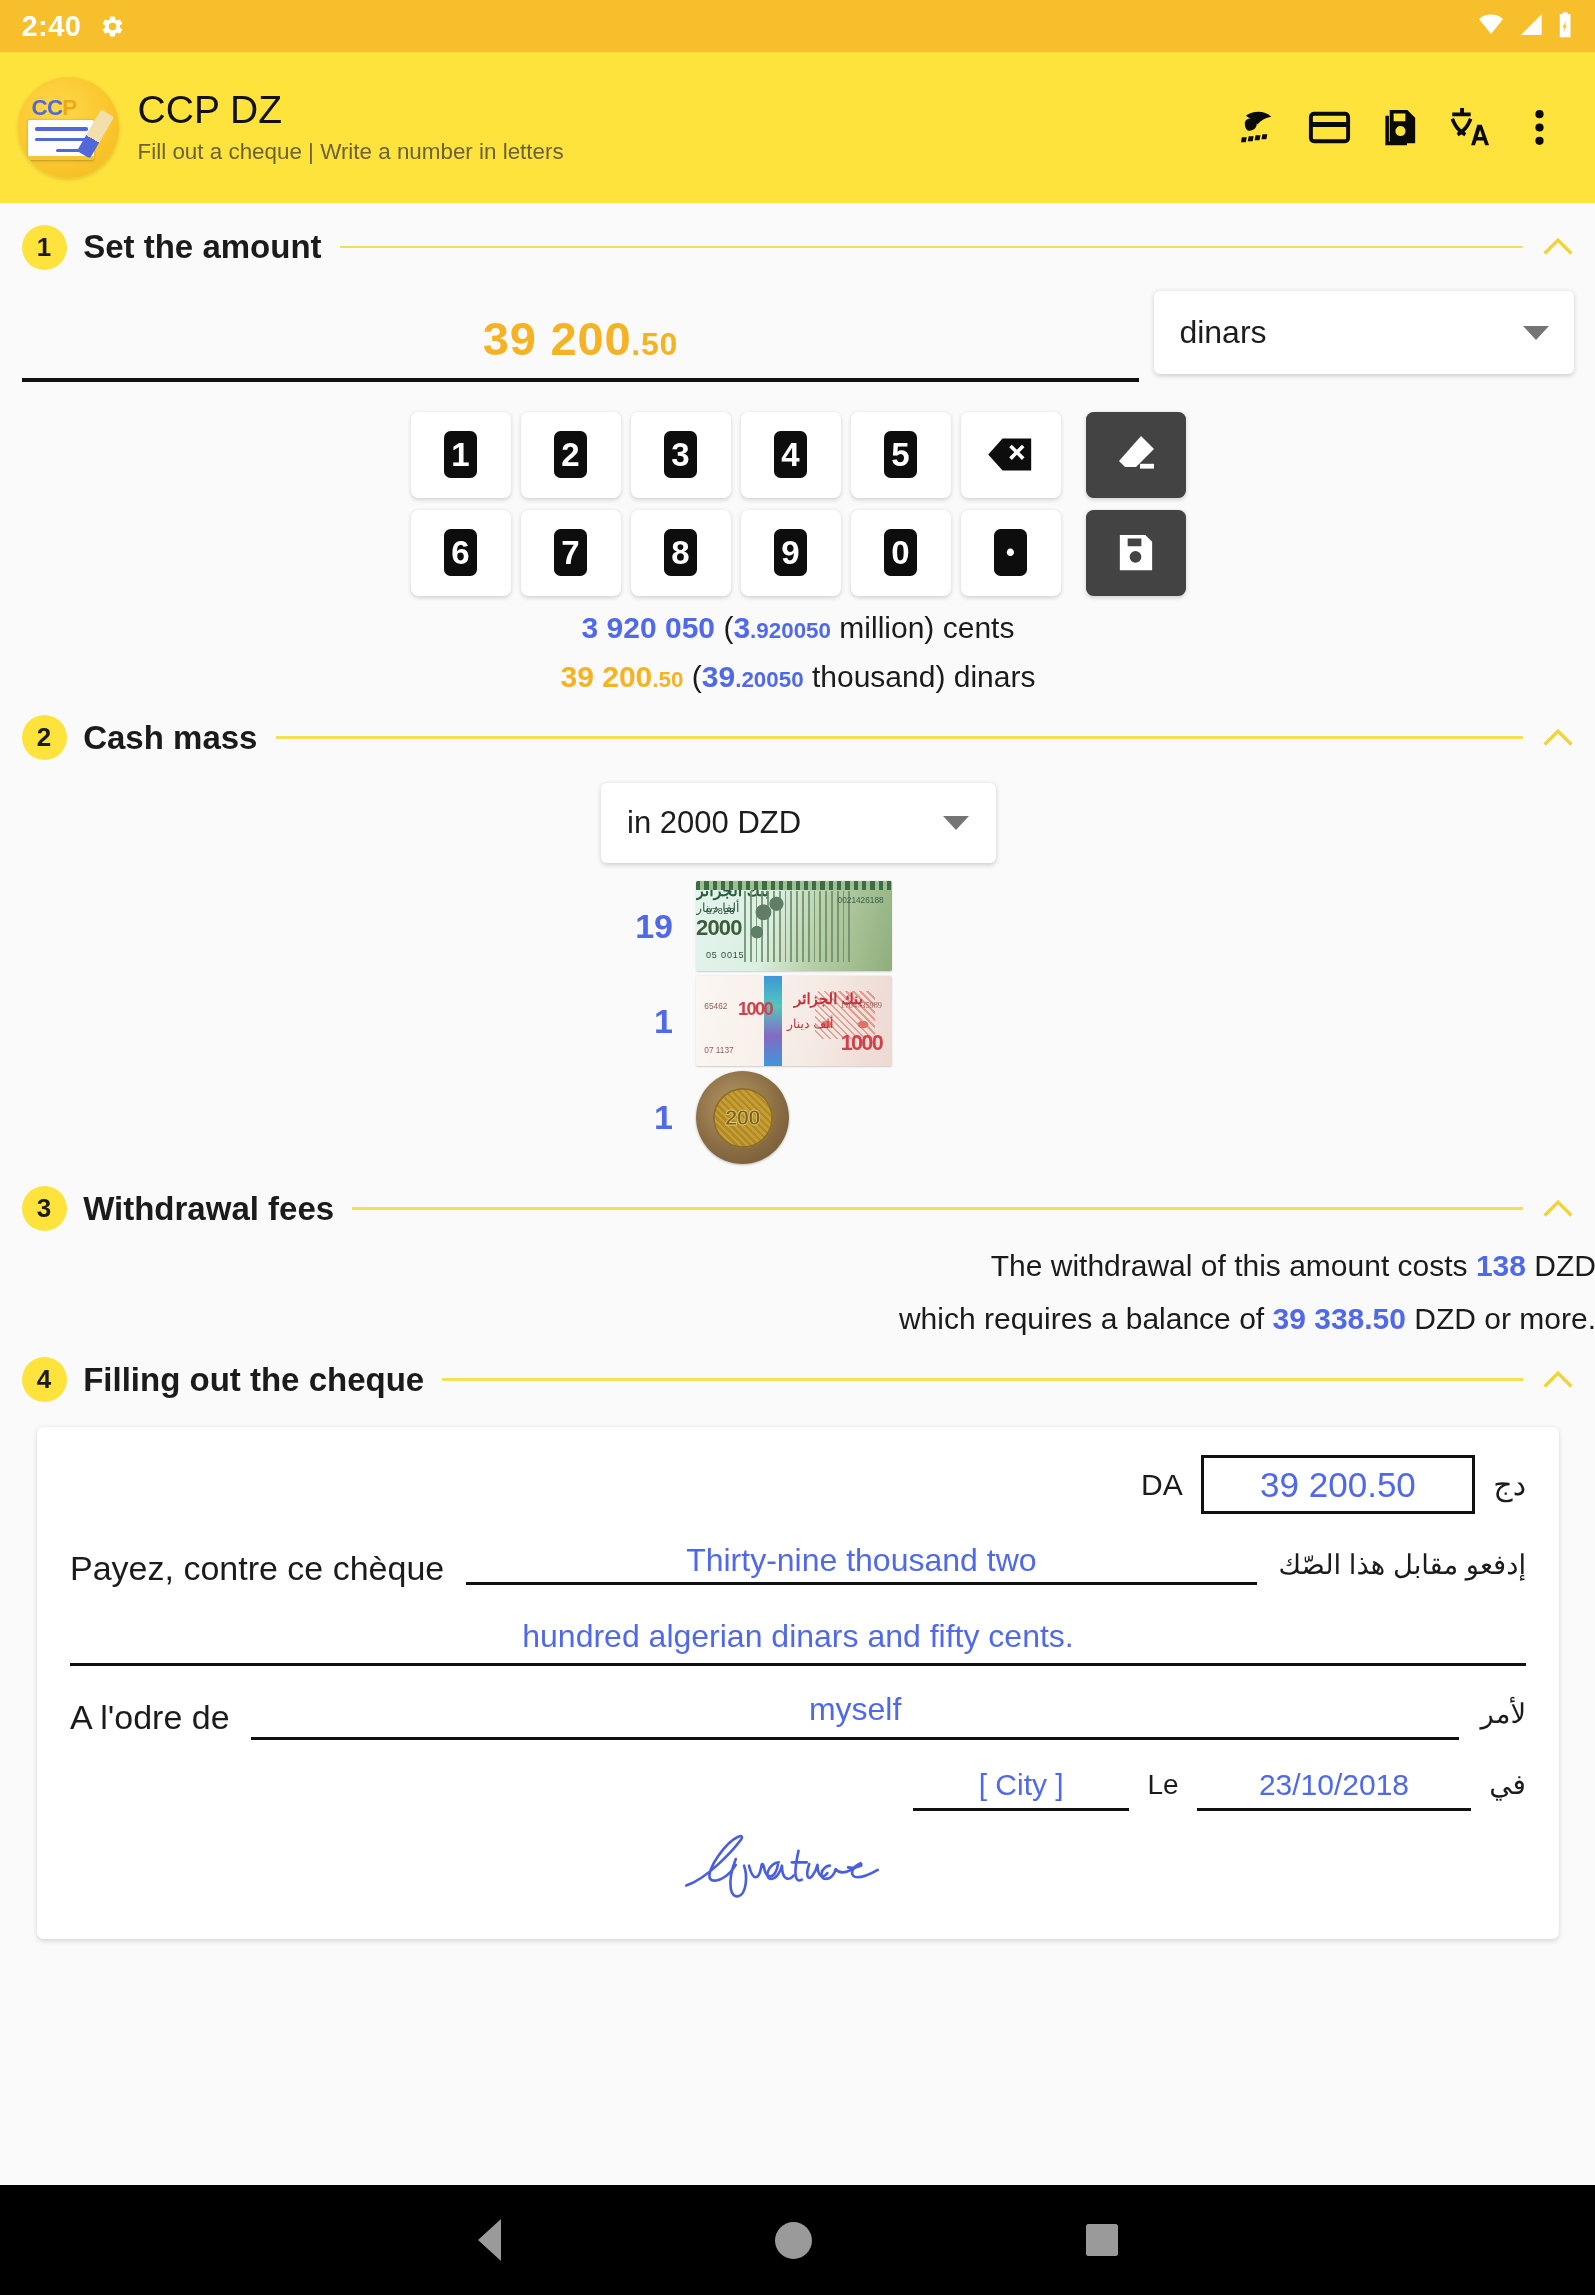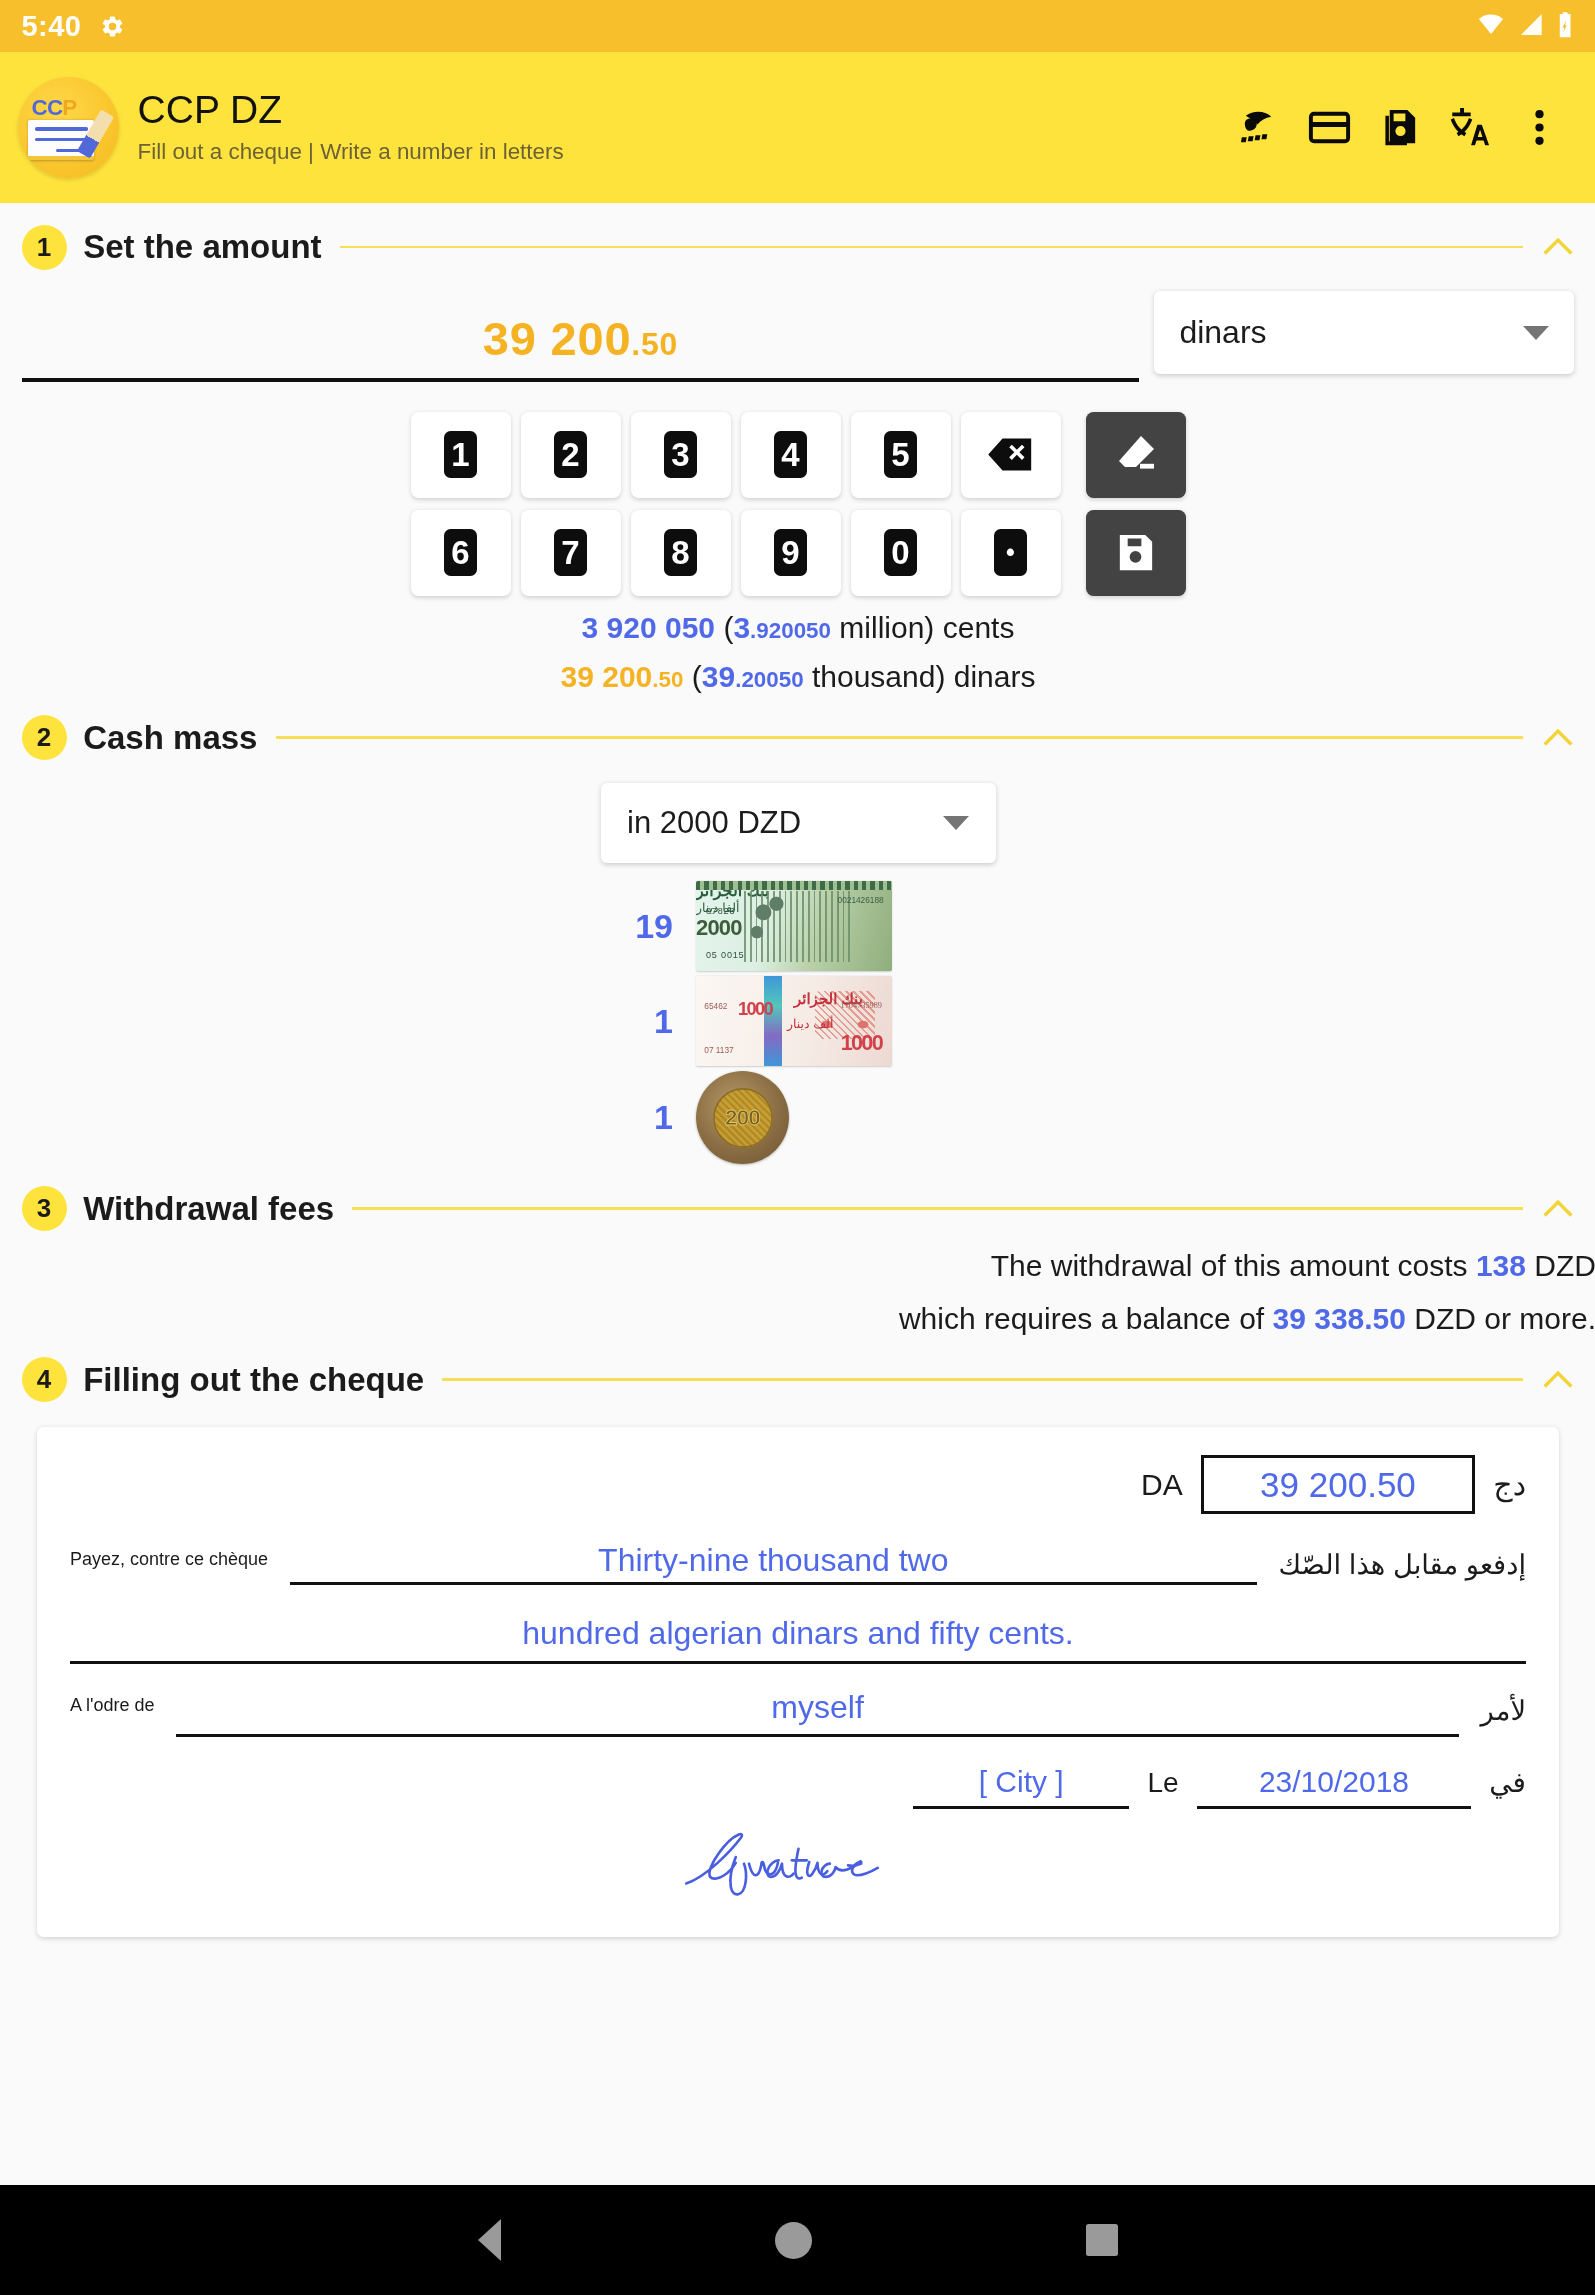--- a/index.html
+++ b/index.html
@@ -194,21 +194,21 @@
     position: relative;
   }
   .cq-amount-row { display: flex; align-items: center; justify-content: flex-end; gap: 18.3px; }
   .cq-da { font-size: 30px; color: #1b1b1b; }
   .cq-box {
     border: 3.3px solid #111; padding: 6.6px 37px; min-width: 274px; text-align: center;
   }
   .cq-box span { font-size: 35px; color: #5069e8; font-weight: 500; }
   .cq-dj { font-size: 30px; color: #1b1b1b; }
   .cq-pay-row { display: flex; align-items: flex-start; margin-top: 28px; }
-  .cq-label-fr { font-size: 18px; color: #1b1b1b; white-space: nowrap; padding-top: 6.6px; }
+  .cq-label-fr { font-size: 34px; color: #1b1b1b; white-space: nowrap; padding-top: 6.6px; }
   .cq-words1 { flex: 1; margin: 0 21.6px; border-bottom: 3.3px solid #111; text-align: center; padding-bottom: 3px; }
   .cq-words1 span { font-size: 32px; color: #5069e8; }
   .cq-label-ar { font-size: 27.4px; color: #1b1b1b; white-space: nowrap; padding-top: 6.6px; direction: rtl; }
   .cq-words2 { border-bottom: 3.3px solid #111; text-align: center; padding: 18.3px 0 8.3px 0; margin-top: 11.6px; }
   .cq-words2 span { font-size: 32px; color: #5069e8; }
   .cq-order-row { display: flex; align-items: flex-start; margin-top: 25px; }
   .cq-order-line { flex: 1; margin: 0 21.6px; border-bottom: 3.3px solid #111; text-align: center; padding-bottom: 8.3px; }
   .cq-order-line span { font-size: 32px; color: #5069e8; }
   .cq-date-row { display: flex; align-items: flex-end; justify-content: flex-end; gap: 18.3px; margin-top: 28px; }
   .cq-city { border-bottom: 3.3px solid #111; min-width: 216px; text-align: center; padding-bottom: 6.6px; }
@@ -228,21 +228,21 @@
   .nav-back { width:0;height:0;border-top:21.6px solid transparent;border-bottom:21.6px solid transparent;border-right:23px solid #9a9a9a; }
   .nav-home { width: 37px; height: 37px; border-radius: 50%; background: #9a9a9a; }
   .nav-rec { width: 32px; height: 32px; background: #9a9a9a; border-radius: 2.5px; }
 </style>
 </head>
 <body>
 
 <div class="screen">
 
   <div class="statusbar">
-    <div class="status-time">5:40</div>
+    <div class="status-time">2:40</div>
     <div class="status-gear">
       <svg width="25" height="25" viewBox="0 0 24 24" fill="#fff">
           <path d="M19.14 12.94a7.07 7.07 0 0 0 0-1.88l2.03-1.58a.5.5 0 0 0 .12-.64l-1.92-3.32a.5.5 0 0 0-.6-.22l-2.39.96a7.2 7.2 0 0 0-1.62-.94l-.36-2.54a.5.5 0 0 0-.5-.42h-3.84a.5.5 0 0 0-.5.42l-.36 2.54c-.58.24-1.12.56-1.62.94l-2.39-.96a.5.5 0 0 0-.6.22L2.67 8.84a.5.5 0 0 0 .12.64l2.03 1.58a7.07 7.07 0 0 0 0 1.88l-2.03 1.58a.5.5 0 0 0-.12.64l1.92 3.32c.13.22.39.3.6.22l2.39-.96c.5.38 1.04.7 1.62.94l.36 2.54c.4.25.25.42.5.42h3.84c.25 0 .46-.17.5-.42l.36-2.54c.58-.24 1.12-.56 1.62-.94l2.39.96c.21.08.47 0 .6-.22l1.92-3.32a.5.5 0 0 0-.12-.64l-2.03-1.58zM12 15.6A3.6 3.6 0 1 1 12 8.4a3.6 3.6 0 0 1 0 7.2z"></path>
         </svg>
     </div>
     <div class="status-right">
       <span>
         <svg width="30" height="25" viewBox="0 0 24 24" fill="#fff">
             <path d="M12 21 23.6 6.6A18.3 18.3 0 0 0 .4 6.6L12 21z"></path>
           </svg>

